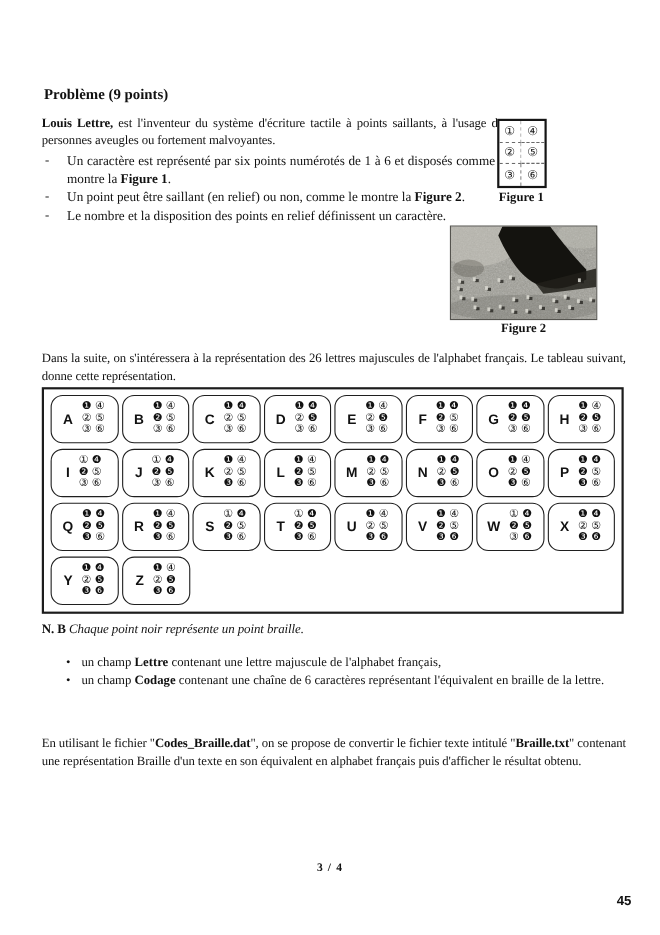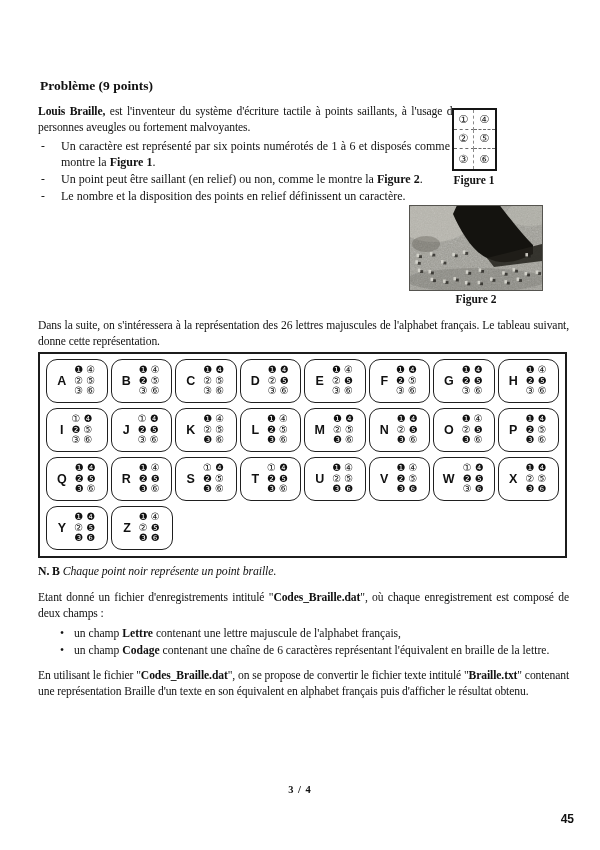--- a/index.html
+++ b/index.html
@@ -53,21 +53,21 @@
   .corner-number{right:26px;top:812px;position:absolute;font-family:"Liberation Sans",sans-serif;
                  font-weight:bold;font-size:12px;}
   b{font-weight:bold;}
 </style>
 </head>
 <body>
 
 <h1 class="title">Problème (9 points)</h1>
 
 <div class="intro-col abs">
-  <p class="para"><b>Louis Braille,</b><span> est l'inventeur du système d'écriture tactile à points saillants, à l'usage des personnes aveugles ou fortement malvoyantes.</span></p>
+  <p class="para"><b>Louis Lettre,</b><span> est l'inventeur du système d'écriture tactile à points saillants, à l'usage des personnes aveugles ou fortement malvoyantes.</span></p>
   <div class="dash-list" id="dash-list">
       <div class="dash-item">
         <span class="dash-mark">-</span>
         <div class="dash-text"><span>Un caractère est représenté par six points numérotés de 1 à 6 et disposés comme le montre la </span><b>Figure 1</b><span>.</span></div>
       </div>
       <div class="dash-item">
         <span class="dash-mark">-</span>
         <div class="dash-text"><span>Un point peut être saillant (en relief) ou non, comme le montre la </span><b>Figure 2</b><span>.</span></div>
       </div>
       <div class="dash-item">
@@ -450,21 +450,20 @@
           <span class="bdot">❸</span>
           <span class="bdot">❻</span>
         </div>
       </div>
     </div>
   </div>
 
 <p class="para nb abs"><b>N. B</b><i> Chaque point noir représente un point braille.</i></p>
 
 <div class="records abs">
-  <p class="para"><span>Etant donné un fichier d'enregistrements intitulé "</span><b>Codes_Braille.dat</b><span>", où chaque enregistrement est composé de deux champs :</span></p>
   <div class="bullet-list" id="bullet-list">
       <div class="bullet-item">
         <span class="bullet-mark">•</span>
         <div class="bullet-text"><span>un champ </span><b>Lettre</b><span> contenant une lettre majuscule de l'alphabet français,</span></div>
       </div>
       <div class="bullet-item">
         <span class="bullet-mark">•</span>
         <div class="bullet-text"><span>un champ </span><b>Codage</b><span> contenant une chaîne de 6 caractères représentant l'équivalent en braille de la lettre.</span></div>
       </div>
     </div>

